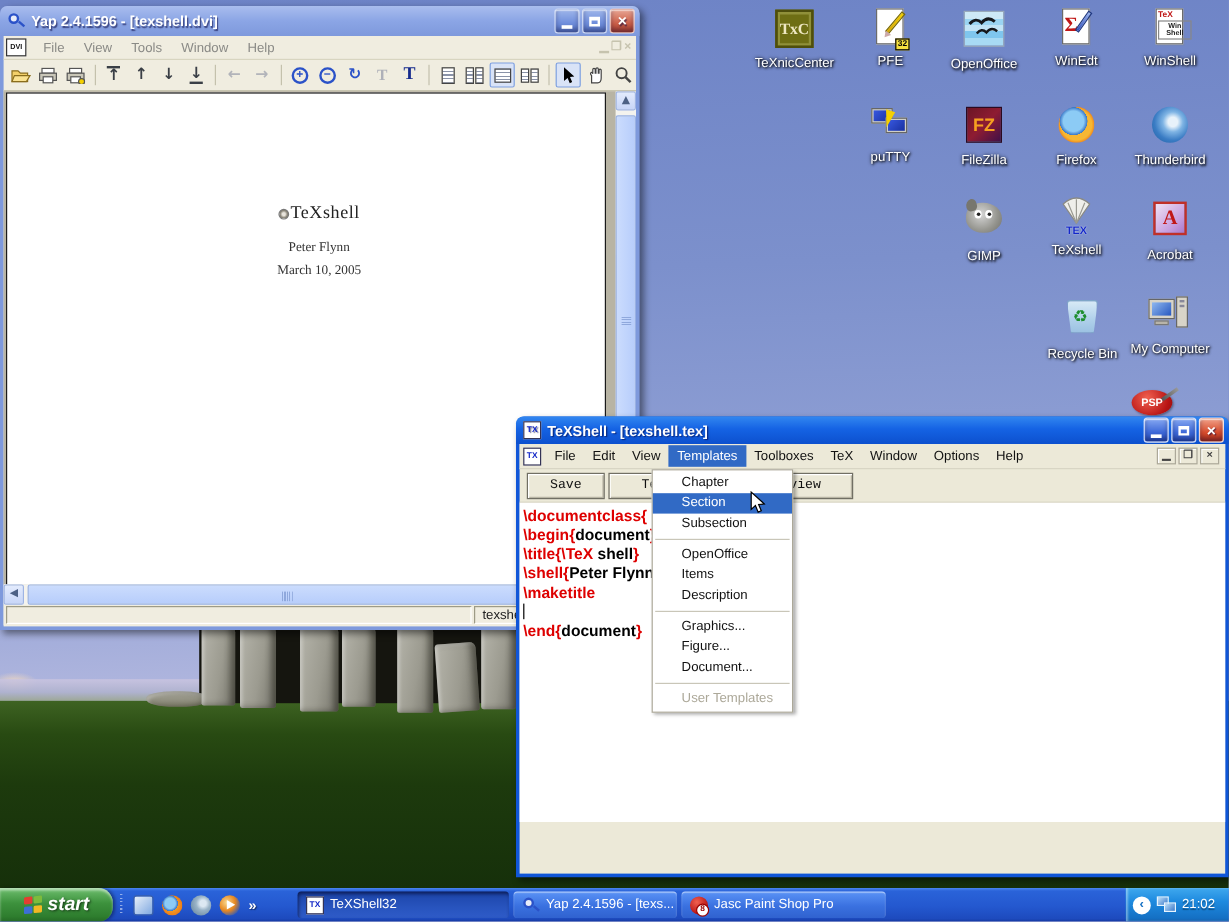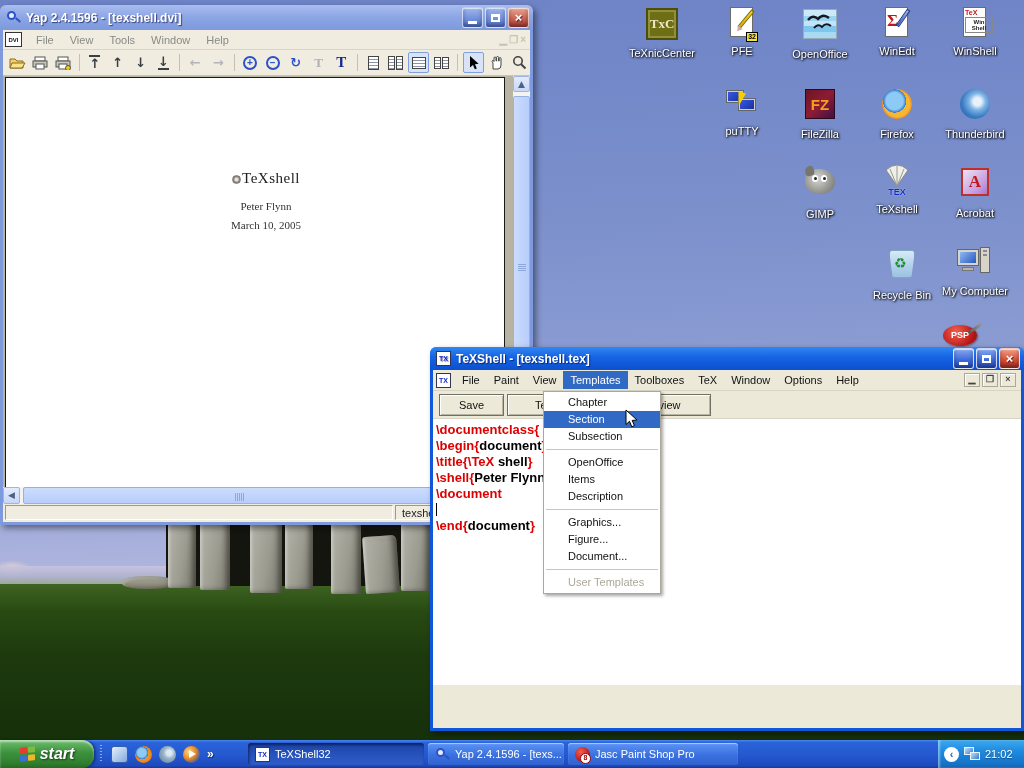--- a/index.html
+++ b/index.html
@@ -147,21 +147,21 @@
   .texbody { background:#ECE9D8; height:358px; position:relative; }
   .tmenu { height:21px; display:flex; align-items:center; padding-left:3px; background:#ECE9D8; border-bottom:1px solid #D8D5C4; }
   .tmenu .mi { padding:3px 7px; color:#111; }
   .tmenu .mi.open { background:#316AC5; color:#fff; }
   .mdi { margin-left:auto; display:flex; gap:2px; padding-right:5px; }
   .mdibtn { width:16px;height:14px;border:1px solid #ACA899;background:#ECE9D8;color:#444;
     font:bold 9px/11px "Liberation Sans";text-align:center;box-shadow:inset 1px 1px 0 #fff; }
   .ttool { position:relative; height:28px; border-bottom:1px solid #D8D5C4; }
   .tbtn { position:absolute; top:3px; height:22px; background:#ECE9D8; border:1px solid #716F64;
     box-shadow:inset 1px 1px 0 #FFF, inset -1px -1px 0 #B8B5A4; font-size:11px; color:#111;
-    display:flex; align-items:center; justify-content:center; }
+    display:flex; align-items:center; justify-content:center;font-family:Liberation Mono, monospace; }
   .tabrow { height:23px; position:relative; background:#ECE9D8; }
   .tabrow:after { content:""; position:absolute; left:0; right:0; bottom:0; height:1px; background:#9A9788; }
   .tab { position:absolute; left:3px; bottom:0; width:80px; height:20px; background:#F2EFE4;
     border:1px solid #9A9788; border-bottom:none; border-radius:3px 3px 0 0;
     box-shadow:inset 1px 1px 0 #fff; font-weight:bold; text-align:center; line-height:19px; z-index:2; }
   .editor { position:relative; height:266px; background:#fff; overflow:hidden;
     font:bold 13px/16px "Liberation Sans",sans-serif; padding:3px 0 0 3px; color:#000; }
   .code-line { height:16px; white-space:pre; }
   .code-line .cmd { color:#DE0000; }
   .caret { display:inline-block; width:1px; height:13px; background:#000; vertical-align:-2px; }
@@ -532,21 +532,21 @@
         <span class="maxb"></span>
       </span>
     <span class="capbtn close">
         <span class="xb">×</span>
       </span>
   </div>
   <div class="texbody">
     <div class="tmenu">
       <span class="tico t-tex" style="margin-right:4px">TX</span>
       <span class="mi">File</span>
-      <span class="mi">Paint</span>
+      <span class="mi">Edit</span>
       <span class="mi">View</span>
       <span class="mi open">Templates</span>
       <span class="mi">Toolboxes</span>
       <span class="mi">TeX</span>
       <span class="mi">Window</span>
       <span class="mi">Options</span>
       <span class="mi">Help</span>
       <span class="mdi">
         <span class="mdibtn">▁</span>
         <span class="mdibtn">❒</span>
@@ -556,21 +556,21 @@
     <div class="ttool">
       <span class="tbtn" style="left:6px;width:65px">Save</span>
       <span class="tbtn" style="left:74px;width:75px">TeX</span>
       <span class="tbtn" style="left:178px;width:100px">Preview</span>
     </div>
     <div class="editor">
         <div class="code-line"><span class="cmd">\documentclass{</span></div>
         <div class="code-line"><span class="cmd">\begin{</span><span class="txt">document</span><span class="cmd">}</span></div>
         <div class="code-line"><span class="cmd">\title{\TeX </span><span class="txt">shell</span><span class="cmd">}</span></div>
         <div class="code-line"><span class="cmd">\shell{</span><span class="txt">Peter Flynn}</span></div>
-        <div class="code-line"><span class="cmd">\document</span></div>
+        <div class="code-line"><span class="cmd">\maketitle</span></div>
         <div class="code-line"><span class="caret"></span></div>
         <div class="code-line"><span class="cmd">\end{</span><span class="txt">document</span><span class="cmd">}</span></div>
       </div>
   </div>
 </div>
 
 <div class="ddmenu">
   <div class="ddmi">Chapter</div>
   <div class="ddmi sel">Section</div>
   <div class="ddmi">Subsection</div>

